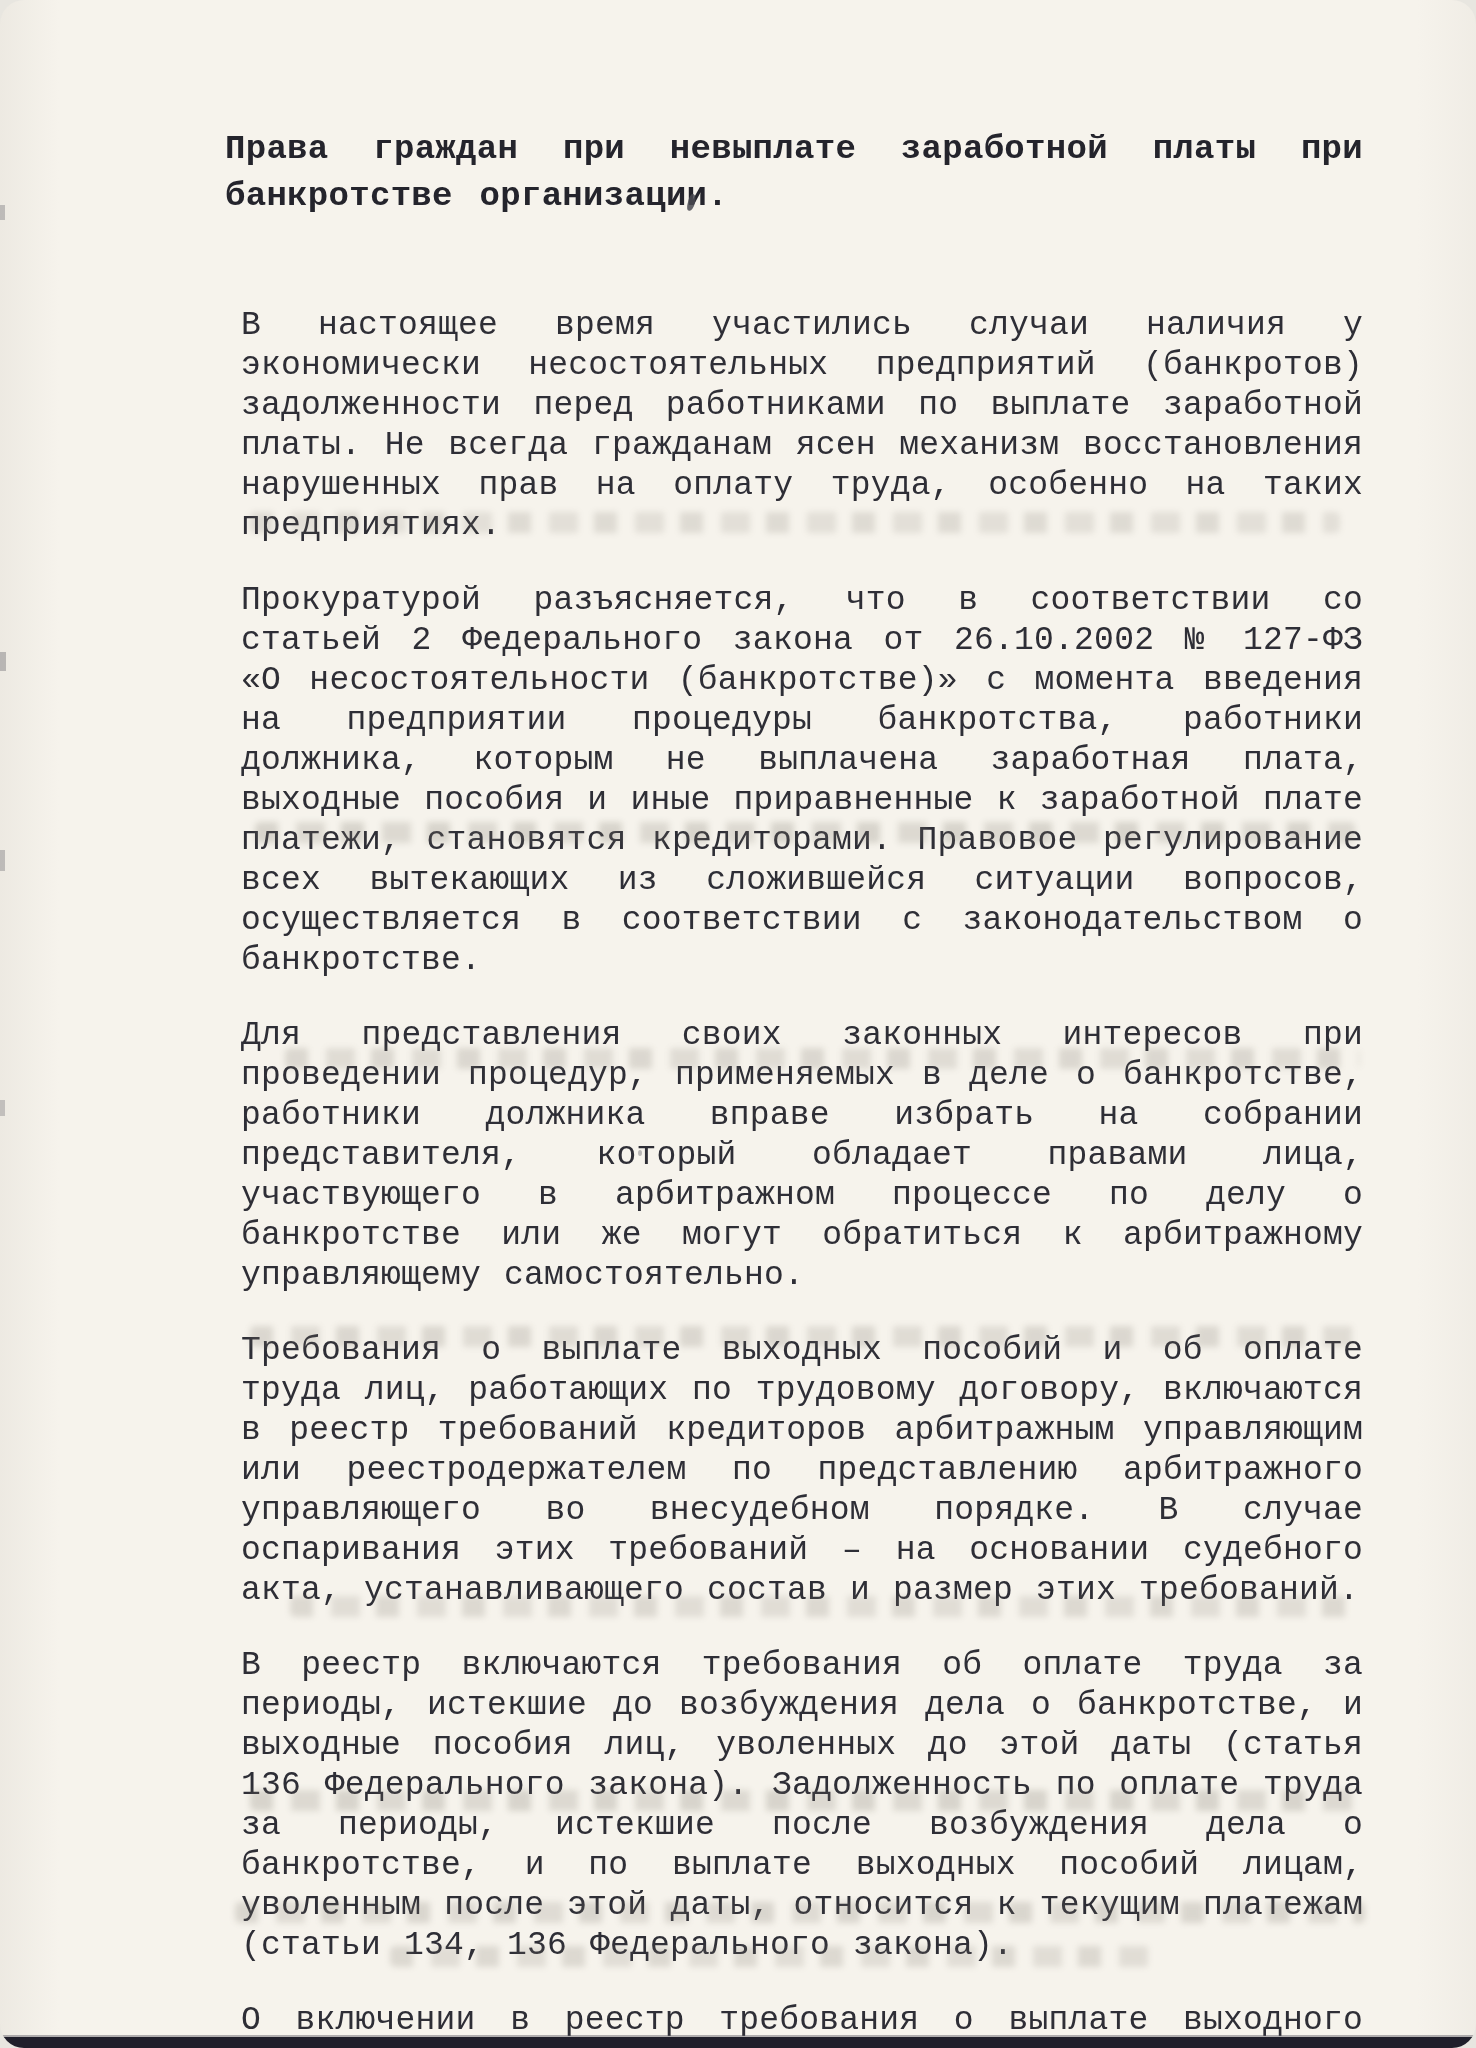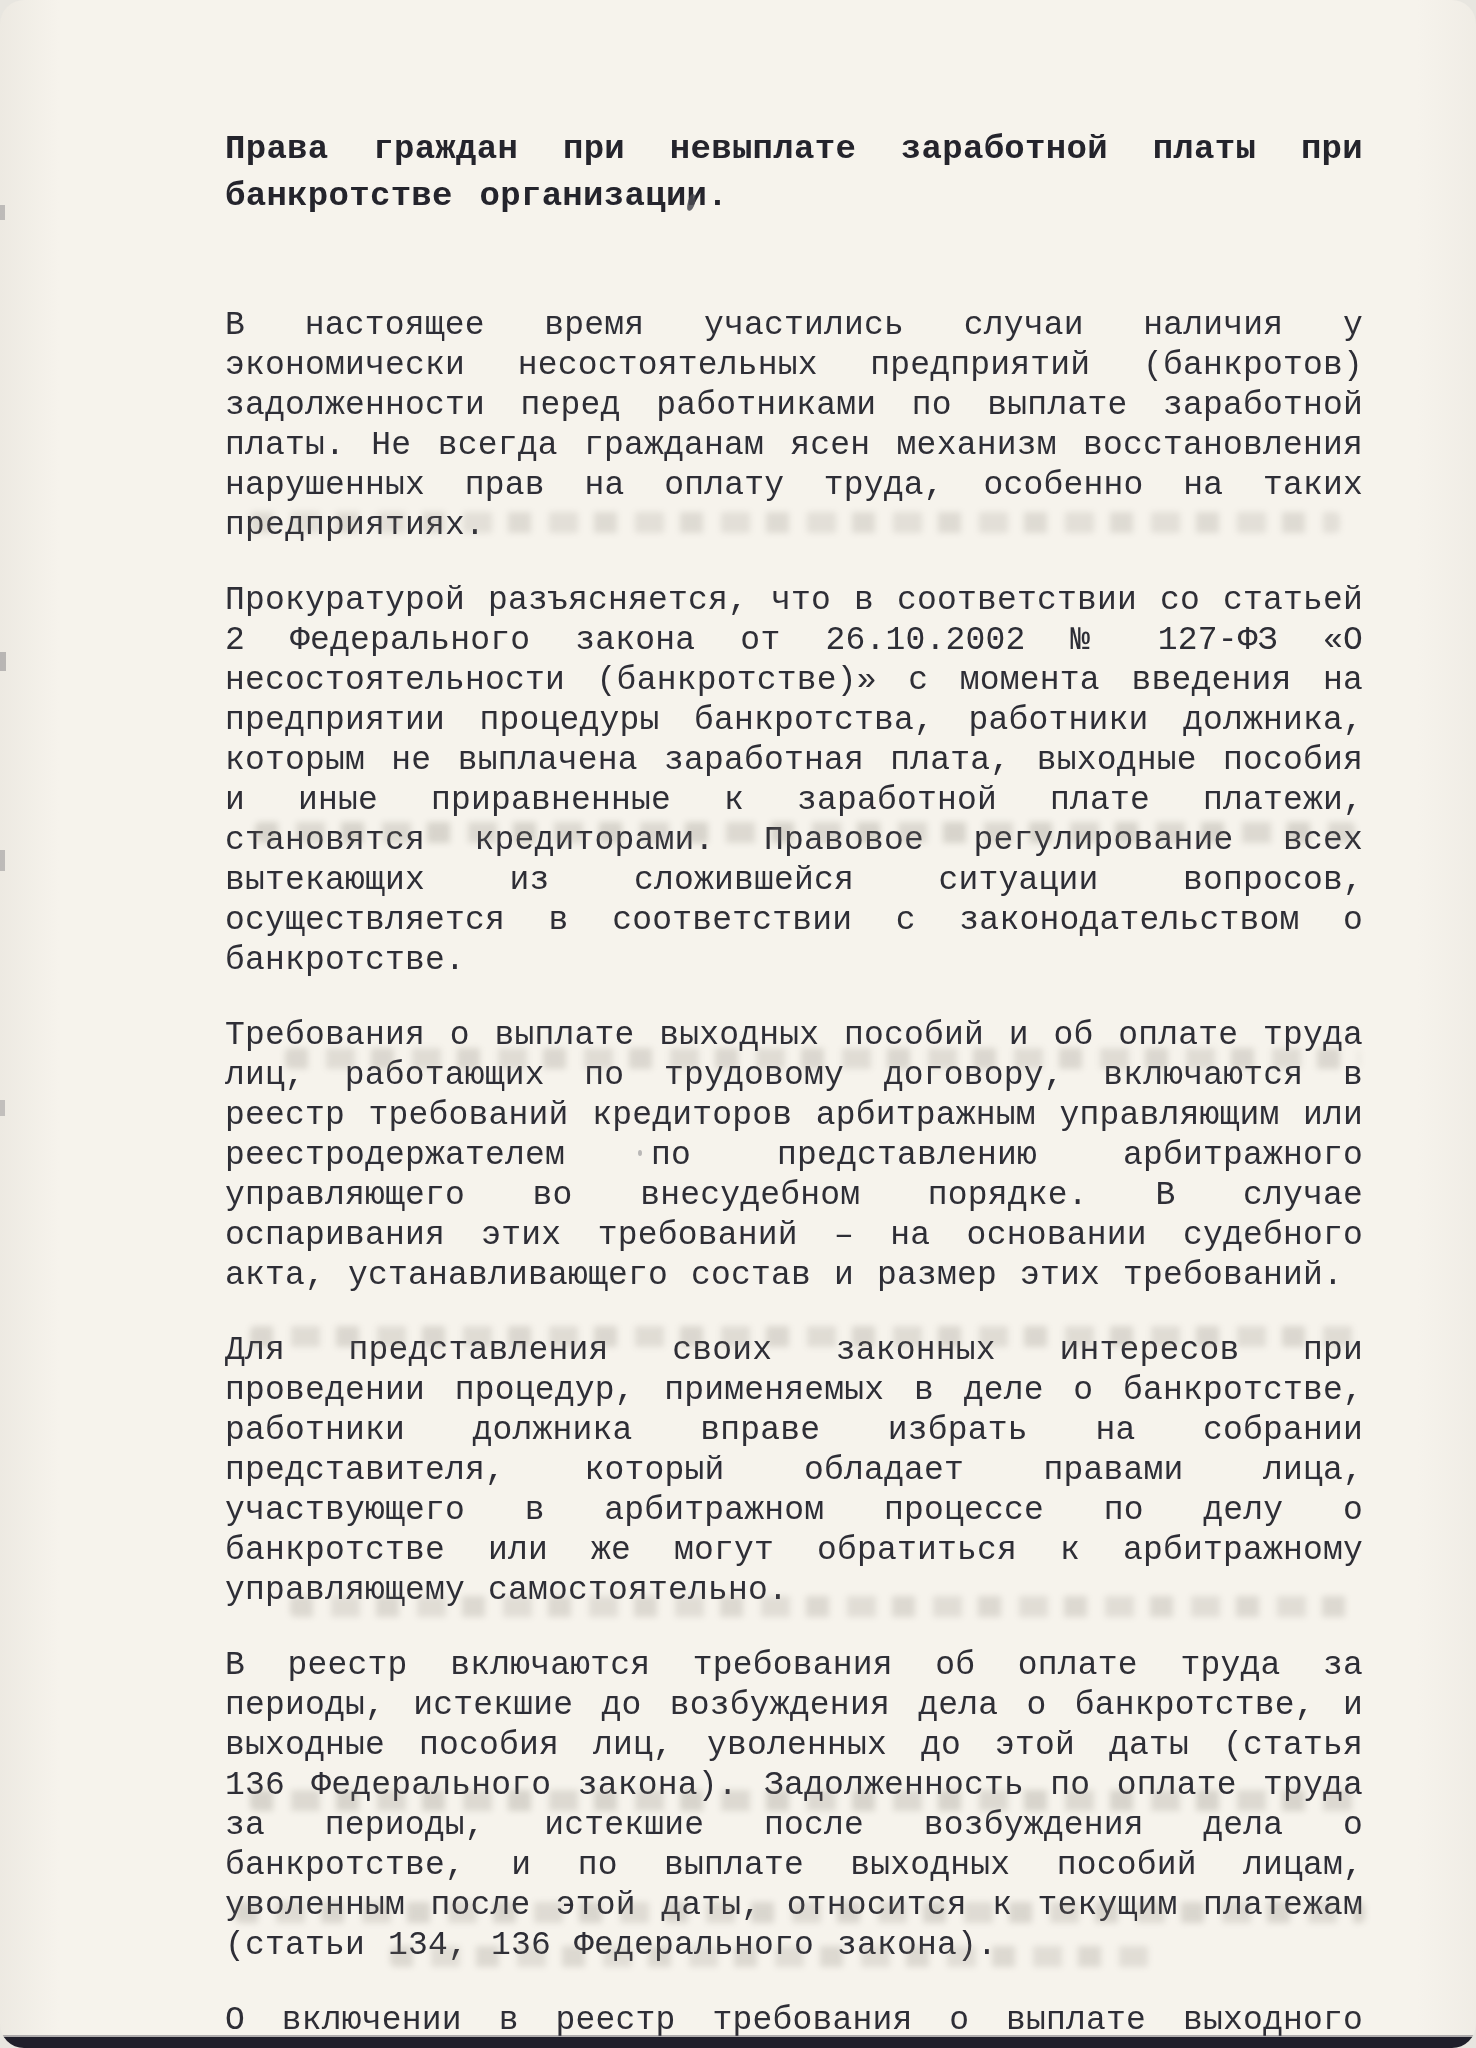--- a/index.html
+++ b/index.html
@@ -29,21 +29,21 @@
     margin: 126px 0 86px 0;
     font-size: 34px;
     line-height: 47px;
     font-weight: bold;
     letter-spacing: 0.3px;
     word-spacing: 0.18em;
     text-align: justify;
     color: var(--title-ink, #24242c);
   }
   .para {
-    margin: 0 0 35px 0;
+    margin: 0 0 35px 16px;
     font-size: 33px;
     line-height: 40px;
     letter-spacing: 0.2px;
     word-spacing: 0.09em;
     text-align: justify;
     text-rendering: optimizeLegibility;
   }
   
   .ghost {
     position: absolute;
@@ -83,22 +83,22 @@
 </style>
 </head>
 <body>
 
 <div class="page">
 
   <div class="content">
     <div class="doc-title">Права граждан при невыплате заработной платы при банкротстве организации.</div>
     <p class="para">В настоящее время участились случаи наличия у экономически несостоятельных предприятий (банкротов) задолженности перед работниками по выплате заработной платы. Не всегда гражданам ясен механизм восстановления нарушенных прав на оплату труда, особенно на таких предприятиях.</p>
     <p class="para">Прокуратурой разъясняется, что в соответствии со статьей 2 Федерального закона от 26.10.2002 № 127-ФЗ «О несостоятельности (банкротстве)» с момента введения на предприятии процедуры банкротства, работники должника, которым не выплачена заработная плата, выходные пособия и иные приравненные к заработной плате платежи, становятся кредиторами. Правовое регулирование всех вытекающих из сложившейся ситуации вопросов, осуществляется в соответствии с законодательством о банкротстве.</p>
+    <p class="para">Для представления своих законных интересов при проведении процедур, применяемых в деле о банкротстве, работники должника вправе избрать на собрании представителя, который обладает правами лица, участвующего в арбитражном процессе по делу о банкротстве или же могут обратиться к арбитражному управляющему самостоятельно.</p>
     <p class="para">Требования о выплате выходных пособий и об оплате труда лиц, работающих по трудовому договору, включаются в реестр требований кредиторов арбитражным управляющим или реестродержателем по представлению арбитражного управляющего во внесудебном порядке. В случае оспаривания этих требований – на основании судебного акта, устанавливающего состав и размер этих требований.</p>
-    <p class="para">Для представления своих законных интересов при проведении процедур, применяемых в деле о банкротстве, работники должника вправе избрать на собрании представителя, который обладает правами лица, участвующего в арбитражном процессе по делу о банкротстве или же могут обратиться к арбитражному управляющему самостоятельно.</p>
     <p class="para">В реестр включаются требования об оплате труда за периоды, истекшие до возбуждения дела о банкротстве, и выходные пособия лиц, уволенных до этой даты (статья 136 Федерального закона). Задолженность по оплате труда за периоды, истекшие после возбуждения дела о банкротстве, и по выплате выходных пособий лицам, уволенным после этой даты, относится к текущим платежам (статьи 134, 136 Федерального закона).</p>
     <p class="para">О включении в реестр требования о выплате выходного пособия и об оплате труда лица, работающего по трудовому договору, арбитражный управляющий</p>
   </div>
 
   <div class="ghost" style="top:512px; left:250px; width:1090px; opacity:0.35;"></div>
   <div class="ghost" style="top:822px; left:255px; width:1100px; opacity:0.45;"></div>
   <div class="ghost" style="top:1048px; left:285px; width:1075px; opacity:0.40;"></div>
   <div class="ghost" style="top:1326px; left:250px; width:1105px; opacity:0.40;"></div>
   <div class="ghost" style="top:1596px; left:290px; width:1070px; opacity:0.38;"></div>
   <div class="ghost" style="top:1790px; left:250px; width:1105px; opacity:0.45;"></div>

